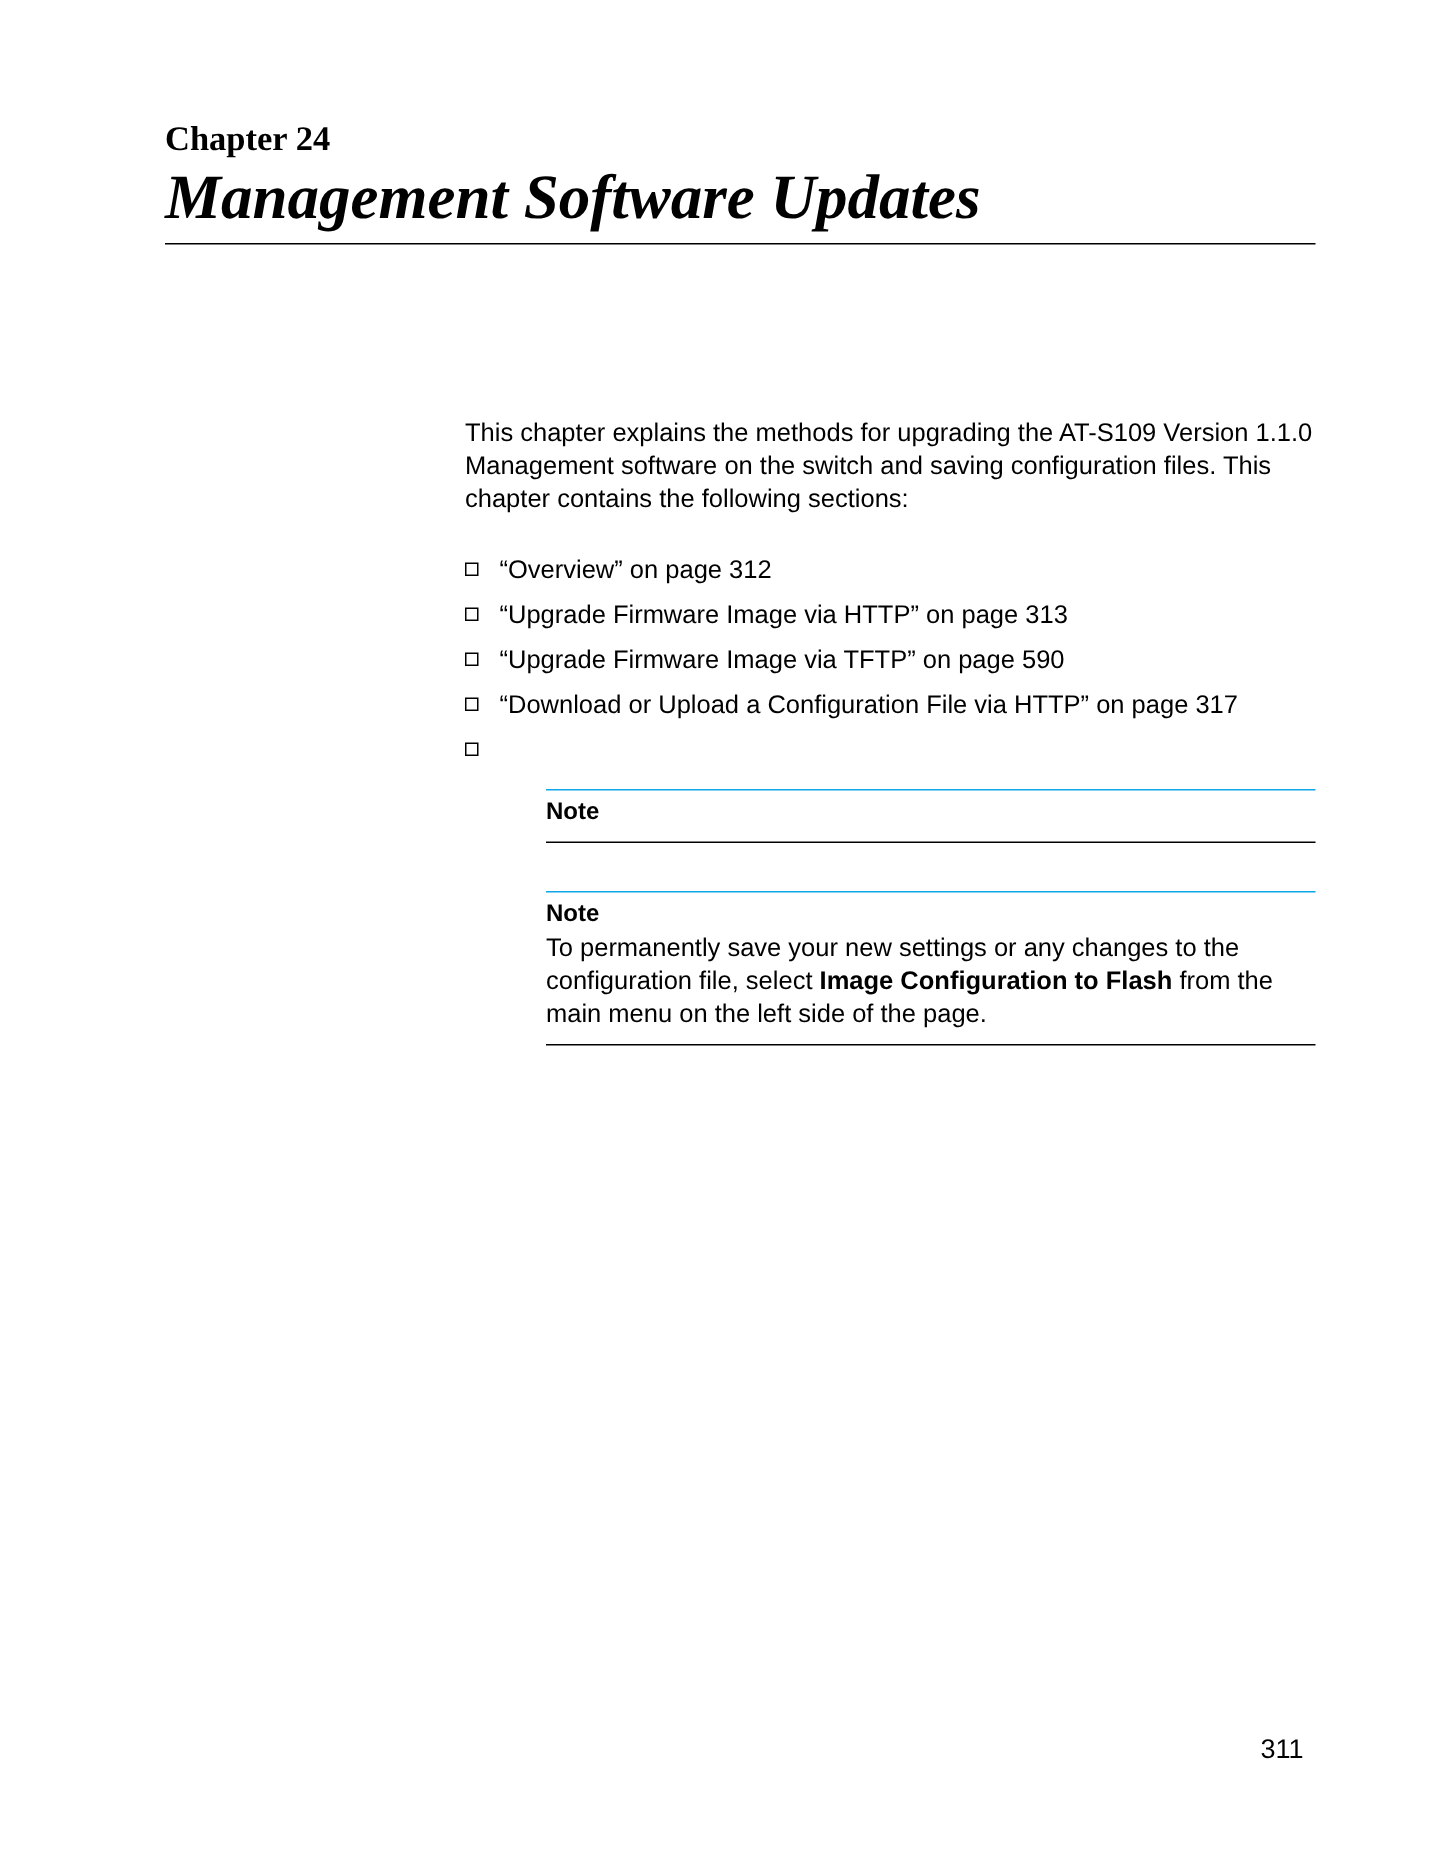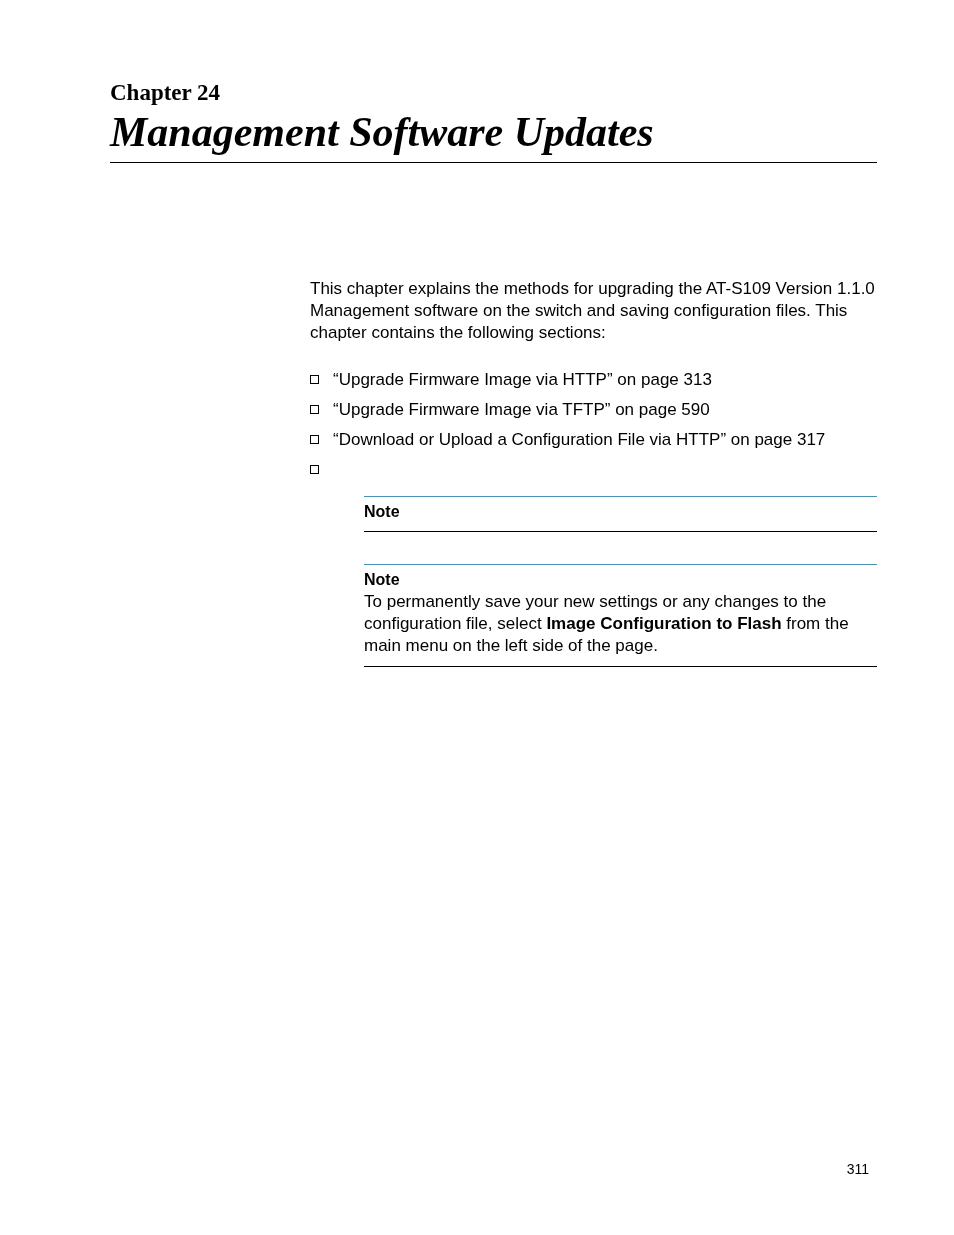--- a/index.html
+++ b/index.html
@@ -86,34 +86,38 @@
       font-size: 17px;
       line-height: 1.3;
     }
     .bold {
       font-weight: bold;
     }
     .page-number {
       position: absolute;
       bottom: 58px;
       right: 85px;
-      font-size: 14px;
+      font-size: 18px;
     }
   </style>
 </head>
 <body>
 
 <div class="page">
   <div class="chapter-label">Chapter 24</div>
   <div class="chapter-title">Management Software Updates</div>
 
   <div class="content-area">
     <p class="intro">This chapter explains the methods for upgrading the AT-S109 Version 1.1.0  Management software on the switch and saving configuration files. This chapter contains the following sections:</p>
 
     <ul class="bullet-list">
+      <li>
+        <span class="bullet-marker"></span>
+        <span>“Overview” on page 312</span>
+      </li>
       <li>
         <span class="bullet-marker"></span>
         <span>“Upgrade Firmware Image via HTTP” on page 313</span>
       </li>
       <li>
         <span class="bullet-marker"></span>
         <span>“Upgrade Firmware Image via TFTP” on page 590</span>
       </li>
       <li>
         <span class="bullet-marker"></span>

